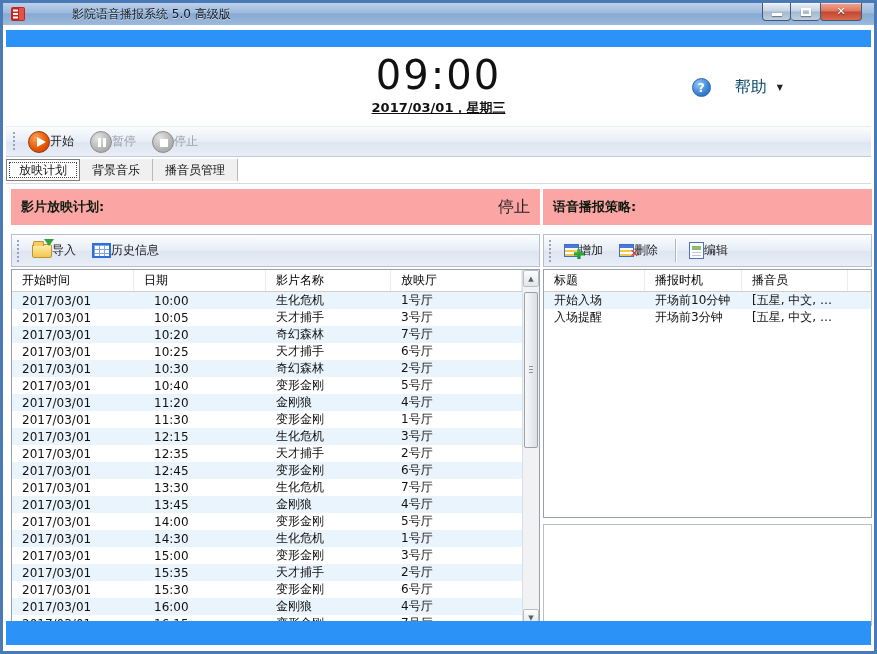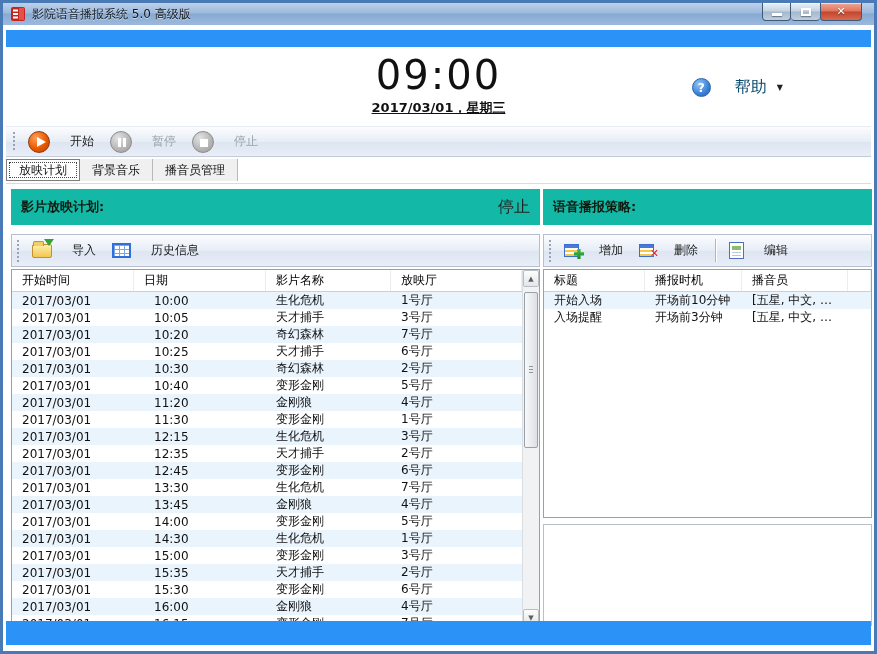--- a/index.html
+++ b/index.html
@@ -2,21 +2,21 @@
 <html><head>
 <meta charset="utf-8">
 <style>
   * { margin:0; padding:0; box-sizing:border-box; font-family:"DejaVu Sans","Liberation Sans",sans-serif; }
   html,body { width:877px; height:654px; overflow:hidden; background:#555; }
   .window { position:relative; width:877px; height:654px; border:3px solid #4a7ab5; box-shadow: inset 0 0 0 1px rgba(255,255,255,.45); background:#fff; }
 
   
   .titlebar { position:absolute; top:0; left:0; right:0; height:22px;
     background:linear-gradient(180deg,#bcd1ea 0%,#9db9dc 45%,#86aad3 50%,#9db9dc 100%);
-    display:flex; align-items:center; padding-left:7px; }
+    display:flex; align-items:center; padding-left:7px;gap:40px; }
   .app-icon { width:16px; height:16px; margin-right:6px; flex:0 0 auto; }
   .title-text { font-size:12px; color:#10161d; text-shadow:0 1px 0 rgba(255,255,255,.55); }
   .win-controls { position:absolute; top:0; right:12px; display:flex; }
   .win-btn { height:18px; border:1px solid #3f5a78; border-top:none; border-radius:0 0 4px 4px;
     display:flex; align-items:center; justify-content:center; cursor:default;
     box-shadow: inset 0 1px 0 rgba(255,255,255,.6); }
   .btn-min,.btn-max { width:29px; background:linear-gradient(180deg,#e9f0f8 0%,#c3d2e2 48%,#a3b8cd 52%,#c0cfdf 100%); }
   .btn-max { border-left:none; border-right:none; }
   .btn-close { width:42px; background:linear-gradient(180deg,#f0a696 0%,#de7459 48%,#c24630 52%,#d96a4e 100%); }
   .glyph-min { width:10px; height:3px; background:#fff; box-shadow:0 1px 1px rgba(0,0,0,.4); margin-top:6px; }
@@ -39,21 +39,21 @@
   .caret { font-size:8px; color:#222; margin-left:4px; }
 
   
   .main-toolbar { position:absolute; top:123px; left:3px; right:3px; height:31px;
     background:linear-gradient(180deg,#fbfcfe 0%,#e7edf6 50%,#dde5f1 51%,#e9eef7 100%);
     border-top:1px solid #e8edf5; border-bottom:1px solid #c3cbd8;
     display:flex; align-items:center; padding-left:4px; }
   .grip { align-self:stretch; width:4px; margin:4px 6px 4px 2px;
     background-image:radial-gradient(circle,#98a3ba 1px,transparent 1.3px);
     background-size:4px 4px; background-repeat:repeat-y; }
-  .tool-btn { display:flex; align-items:center; gap:20px; padding:2px 10px 2px 6px; font-size:12px; color:#1a1a1a; cursor:pointer; }
+  .tool-btn { display:flex; align-items:center; gap:0; padding:2px 10px 2px 6px; font-size:12px; color:#1a1a1a; cursor:pointer; }
   .tool-btn.disabled { color:#9aa1ab; cursor:default; }
   .circle-icon { width:22px; height:22px; border-radius:50%; position:relative; flex:0 0 auto; }
   .icon-play { background:radial-gradient(circle at 35% 30%, #ff9e57, #e85a00 55%, #c13c00); border:1px solid #933710; }
   .icon-play::before { content:""; position:absolute; left:8px; top:5px;
     border-left:9px solid #fff; border-top:5px solid transparent; border-bottom:5px solid transparent; }
   .circle-gray { background:radial-gradient(circle at 35% 30%, #e3e3e3, #b4b4b4 60%, #9a9a9a); border:1px solid #8d8d8d; }
   .icon-pause::before, .icon-pause::after { content:""; position:absolute; top:6px; width:3px; height:9px; background:#fff; }
   .icon-pause::before { left:7px; } .icon-pause::after { left:12px; }
   .icon-stop::before { content:""; position:absolute; left:7px; top:7px; width:8px; height:8px; background:#fff; }
 
@@ -61,21 +61,21 @@
   .tabstrip { position:absolute; top:154px; left:3px; right:3px; height:26px; background:#fff; display:flex; align-items:flex-start; padding-top:2px; }
   .tab { height:22px; padding:0 12px; font-size:12px; color:#111; display:flex; align-items:center;
     background:#f0f0f0; border-right:1px solid #b9b9b9; cursor:pointer; }
   .tab.active { background:#fff; border:1px solid #7e7e7e; outline:1px dotted #444; outline-offset:-4px; }
 
   
   .content { position:absolute; top:180px; left:3px; right:3px; height:441px; background:#fff; border-top:1px solid #d7dce4; }
   .panel { position:absolute; top:5px; bottom:3px; }
   .panel-left { left:5px; width:529px; }
   .panel-right { left:537px; width:329px; }
-  .panel-header { position:absolute; top:0; left:0; right:0; height:36px; background:#14b8a6;
+  .panel-header { position:absolute; top:0; left:0; right:0; height:36px; background:#fca5a5;
     display:flex; align-items:center; padding:0 10px; }
   .panel-title { font-size:13px; font-weight:bold; color:#0f1a0f; }
   .panel-status { margin-left:auto; font-size:16px; color:#222; }
   .sub-toolbar { position:absolute; top:45px; left:0; right:0; height:33px;
     background:linear-gradient(180deg,#fbfcfe 0%,#e7edf6 50%,#dde5f1 51%,#e9eef7 100%);
     border:1px solid #b6bfce; display:flex; align-items:center; padding-left:2px; }
   .vsep { align-self:stretch; width:1px; background:#aeb6c4; margin:4px 7px; box-shadow:1px 0 0 #fff; }
 
   
   .folder-icon { width:20px; height:14px; position:relative; flex:0 0 auto;

